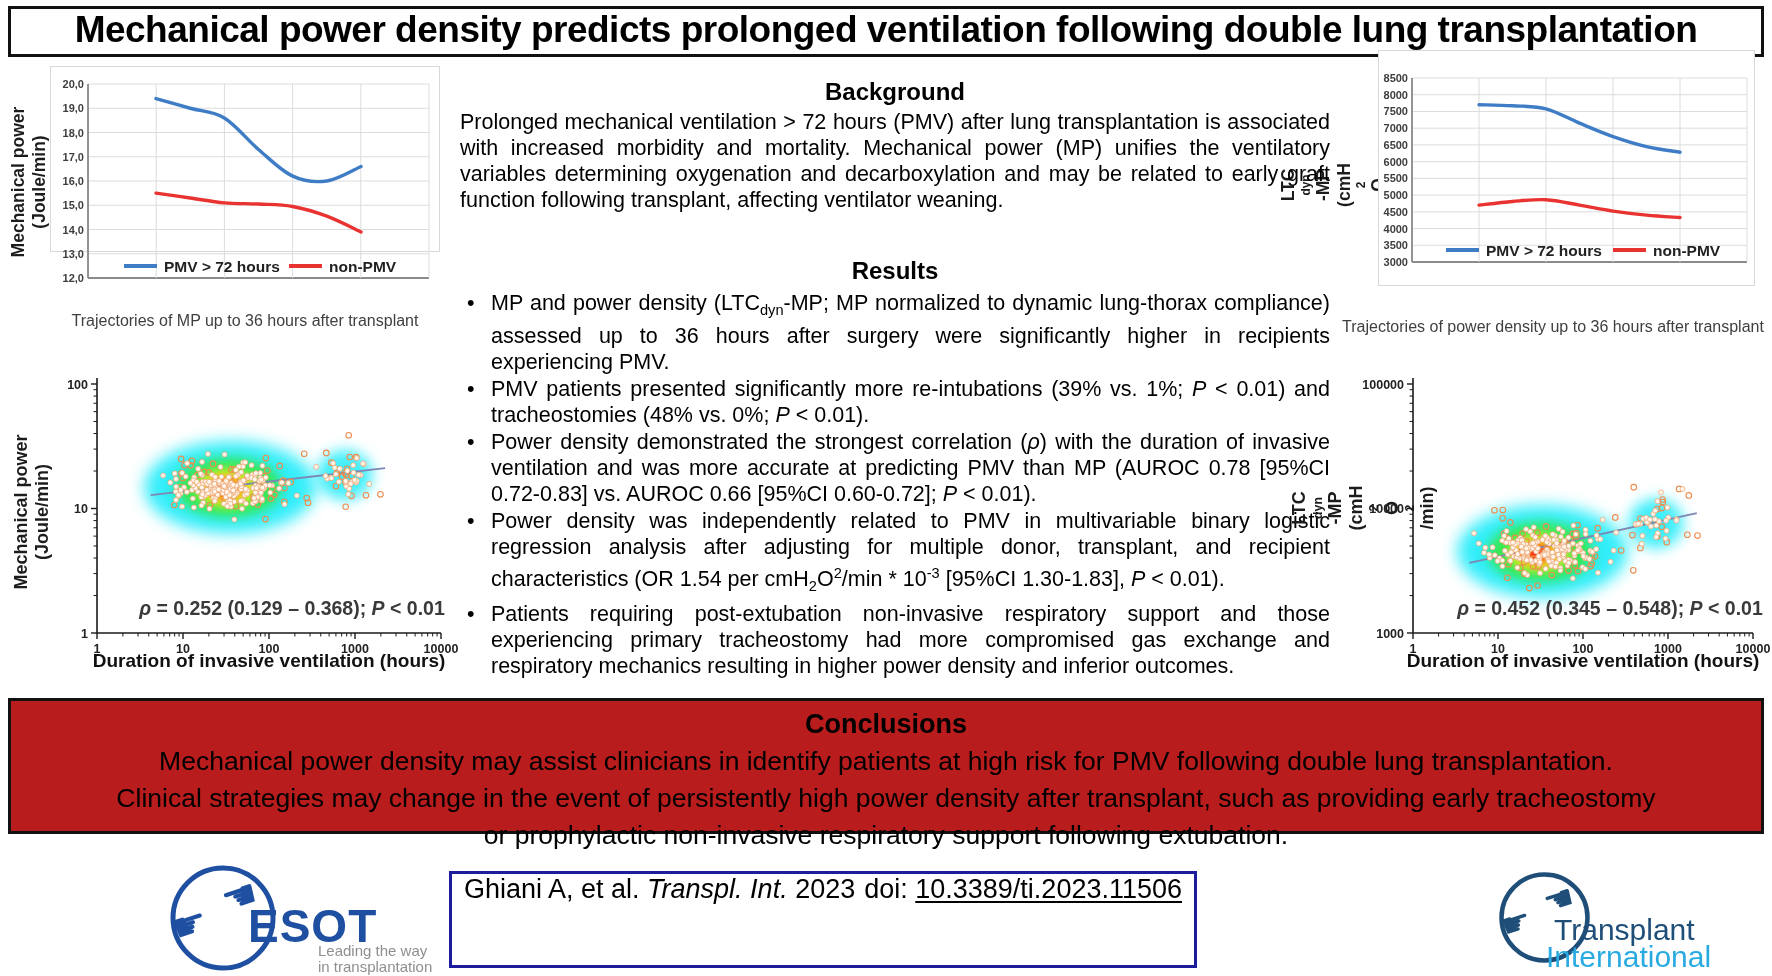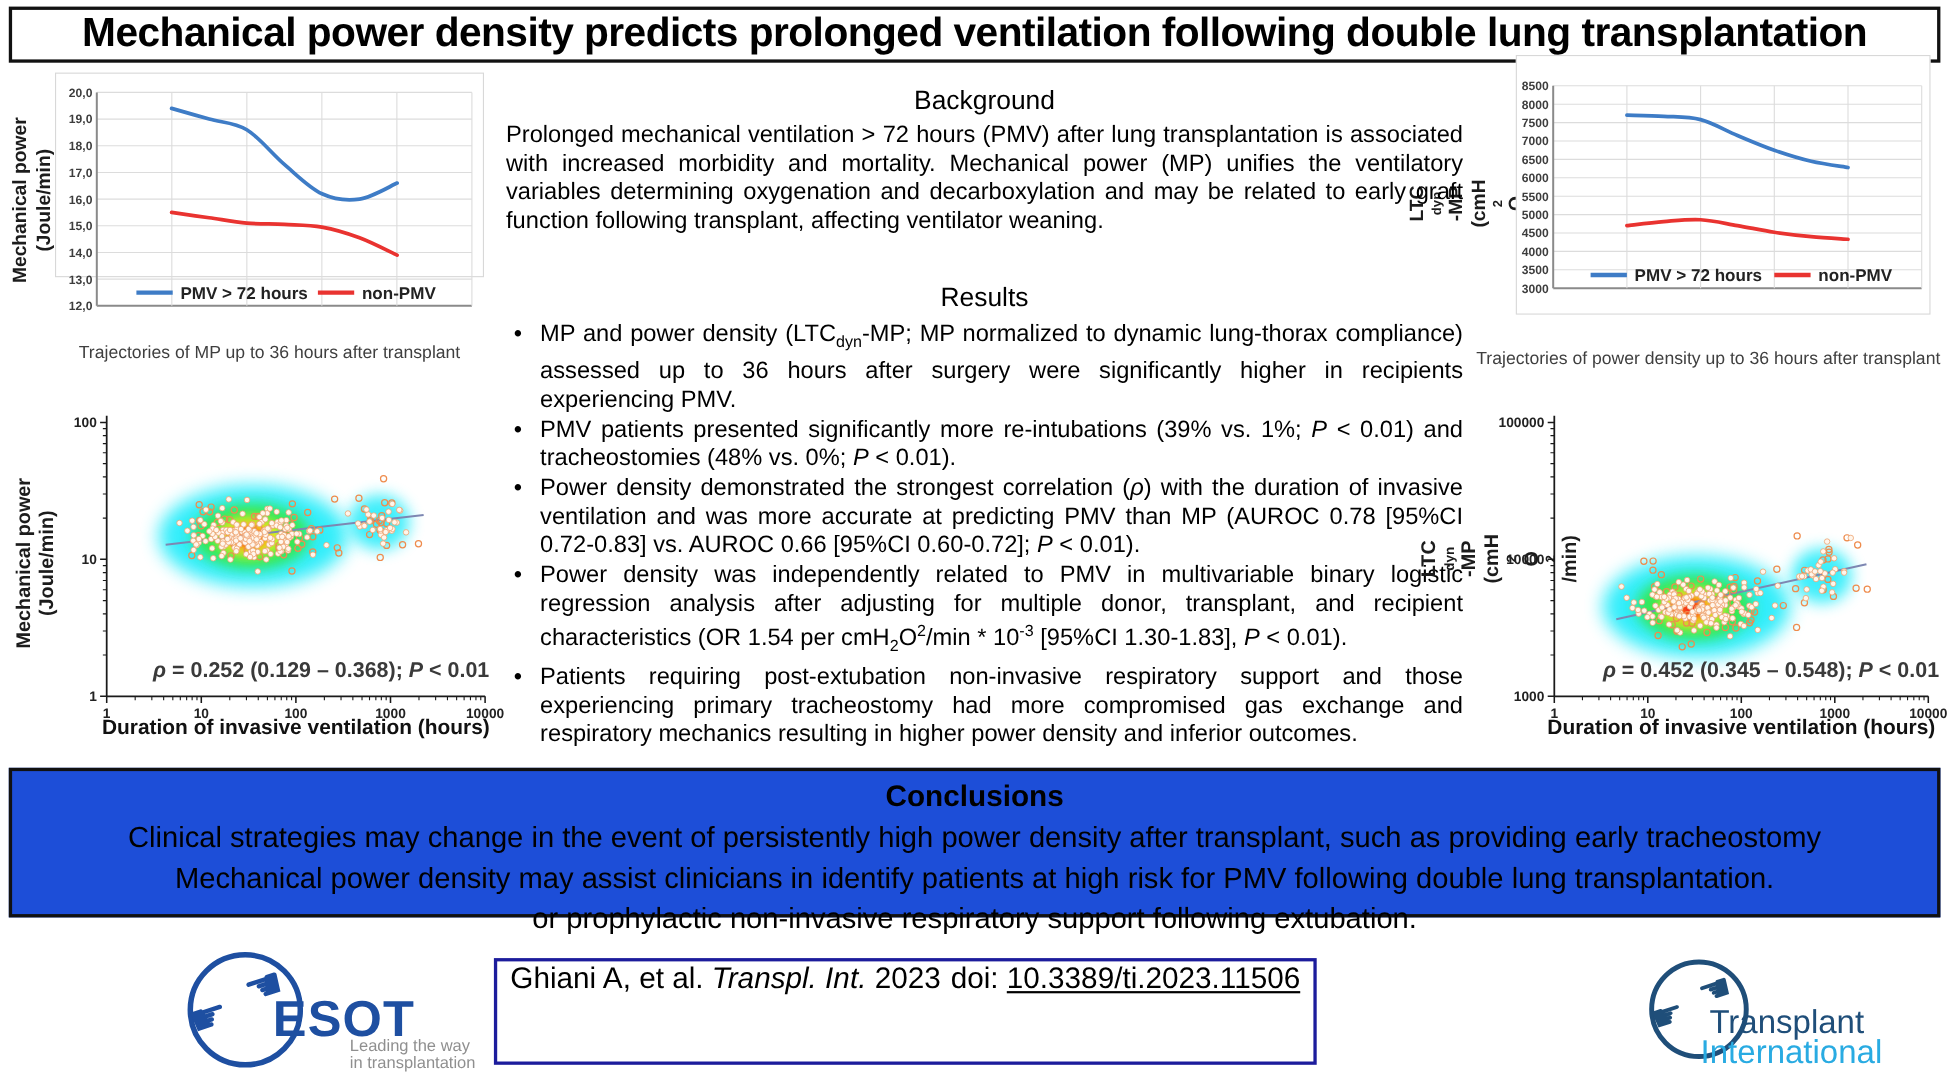--- a/index.html
+++ b/index.html
@@ -27,30 +27,30 @@
   .vlabel.tr{left:1186px;top:157px;font-size:17.5px}
   .vlabel.bl{left:-133px;top:484px;font-size:18px}
   .vlabel.br{left:1199px;top:480px;font-size:18px}
   .vlabel sub,.vlabel sup,.mid sub,.mid sup{font-size:68%}
 
   .scatter{position:absolute}
   .scatter.bl{left:0;top:352px}
   .scatter.br{left:1318px;top:352px}
 
   .mid{position:absolute;left:460px;top:78px;width:870px}
-  .mid h2{font-size:24px;font-weight:400;text-align:center;margin:0}
+  .mid h2{font-size:24px;font-weight:700;text-align:center;margin:0}
   .mid h2.results-h{margin-top:44px}
   .mid p{font-size:21.5px;line-height:26px;text-align:justify;margin-top:3px}
   .mid ul{list-style:none;margin-top:5px}
   .mid li{position:relative;padding-left:31px;font-size:21.5px;line-height:26px;
           text-align:justify;margin-top:1px}
   .mid li::before{content:"\2022";position:absolute;left:7px;top:0}
 
   .conclusions{position:absolute;left:8px;top:698px;width:1756px;height:136px;border:3px solid #111;
-               text-align:center;background:#1d4ed8}
+               text-align:center;background:#b91c1c}
   .conclusions h2{font-size:27px;font-weight:700;margin:8px 0 3px}
   .conclusions .cline{font-size:26.5px;line-height:37px}
 
   .citation{position:absolute;left:449px;top:871px;width:748px;height:97px;
             border:3.5px solid var(--citation-border,#1c1c9c);background:#fff;
             display:flex;flex-direction:row;justify-content:center;gap:9px;text-align:center}
   .citation .l1,.citation .l2{font-size:27px}
   .citation u{text-decoration:underline;text-underline-offset:3px}
 
   .esot{position:absolute;left:160px;top:853px;width:430px;height:122px}
@@ -962,22 +962,22 @@
         <line x1="91.5" y1="37.696807574804055" x2="95" y2="37.696807574804055" stroke="#1a1a1a" stroke-width="1"></line>
         <line x1="89" y1="32" x2="95" y2="32" stroke="#1a1a1a" stroke-width="1.4"></line>
         <text x="86" y="36.5" text-anchor="end" font-size="12.5" font-weight="700" fill="#222">100000</text>
         <text x="265" y="315" text-anchor="middle" font-size="19" font-weight="700" fill="#111">Duration of invasive ventilation (hours)</text>
         <text x="292" y="263" text-anchor="middle" font-size="19.5" font-weight="600" fill="#3a3a3a"><tspan font-style="italic">ρ</tspan><tspan> = 0.452 (0.345 – 0.548); </tspan><tspan font-style="italic">P</tspan><tspan> &lt; 0.01</tspan></text>
       </svg>
   </div>
 
   <section class="conclusions">
     <h2>Conclusions</h2>
+    <div class="cline">Mechanical power density may assist clinicians in identify patients at high risk for PMV following double lung transplantation.</div>
     <div class="cline">Clinical strategies may change in the event of persistently high power density after transplant, such as providing early tracheostomy</div>
-    <div class="cline">Mechanical power density may assist clinicians in identify patients at high risk for PMV following double lung transplantation.</div>
     <div class="cline">or prophylactic non-invasive respiratory support following extubation.</div>
   </section>
 
   <div class="esot">
     <svg width="110" height="110" viewBox="0 0 110 110">
       <circle class="ring" cx="55" cy="55" r="50" fill="none" stroke-width="5"></circle>
       <text class="hand" x="4" y="74" font-size="40" transform="rotate(-18 26 62)">☛</text>
       <text class="hand" x="54" y="46" font-size="40" transform="rotate(-18 76 34)">☚</text>
     </svg>
     <div class="name">ESOT</div>

